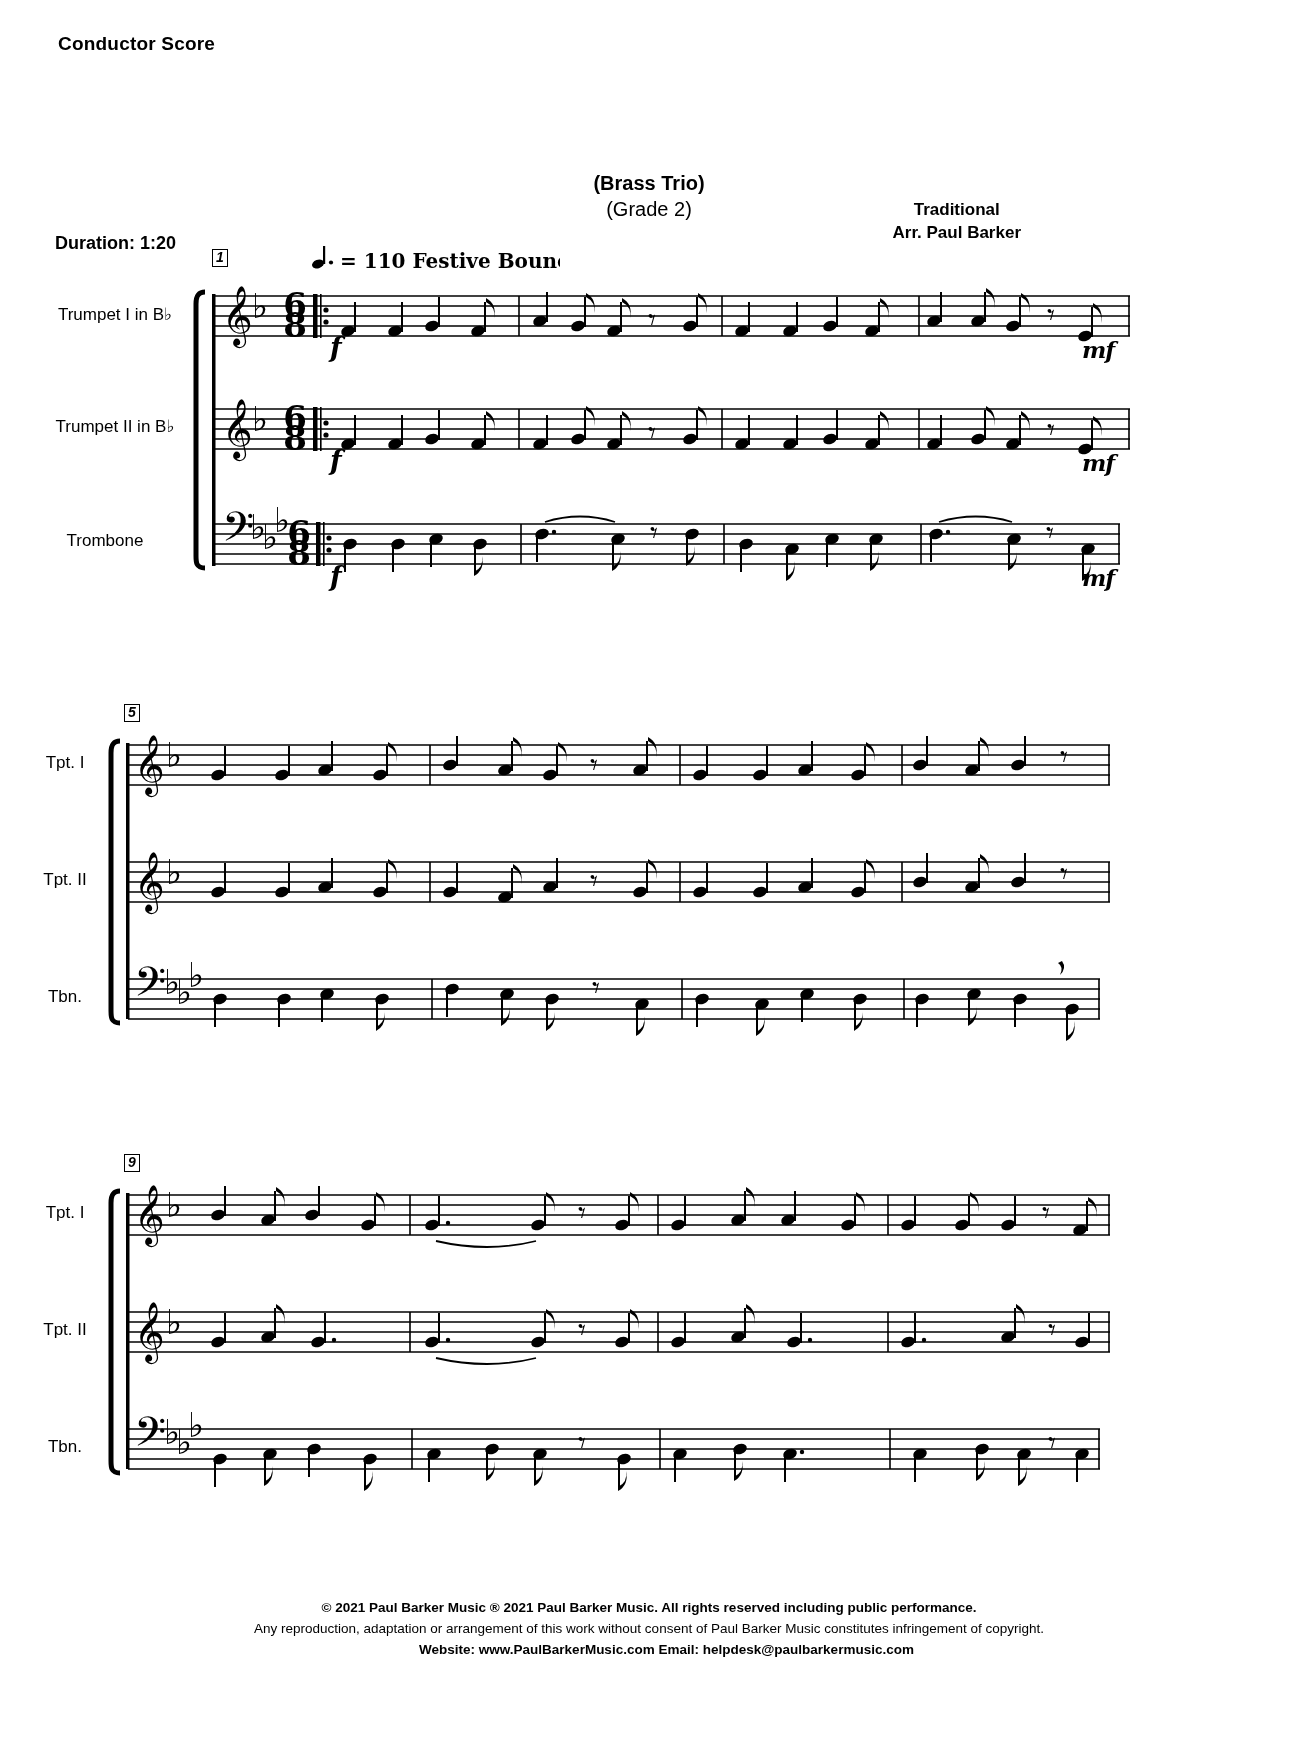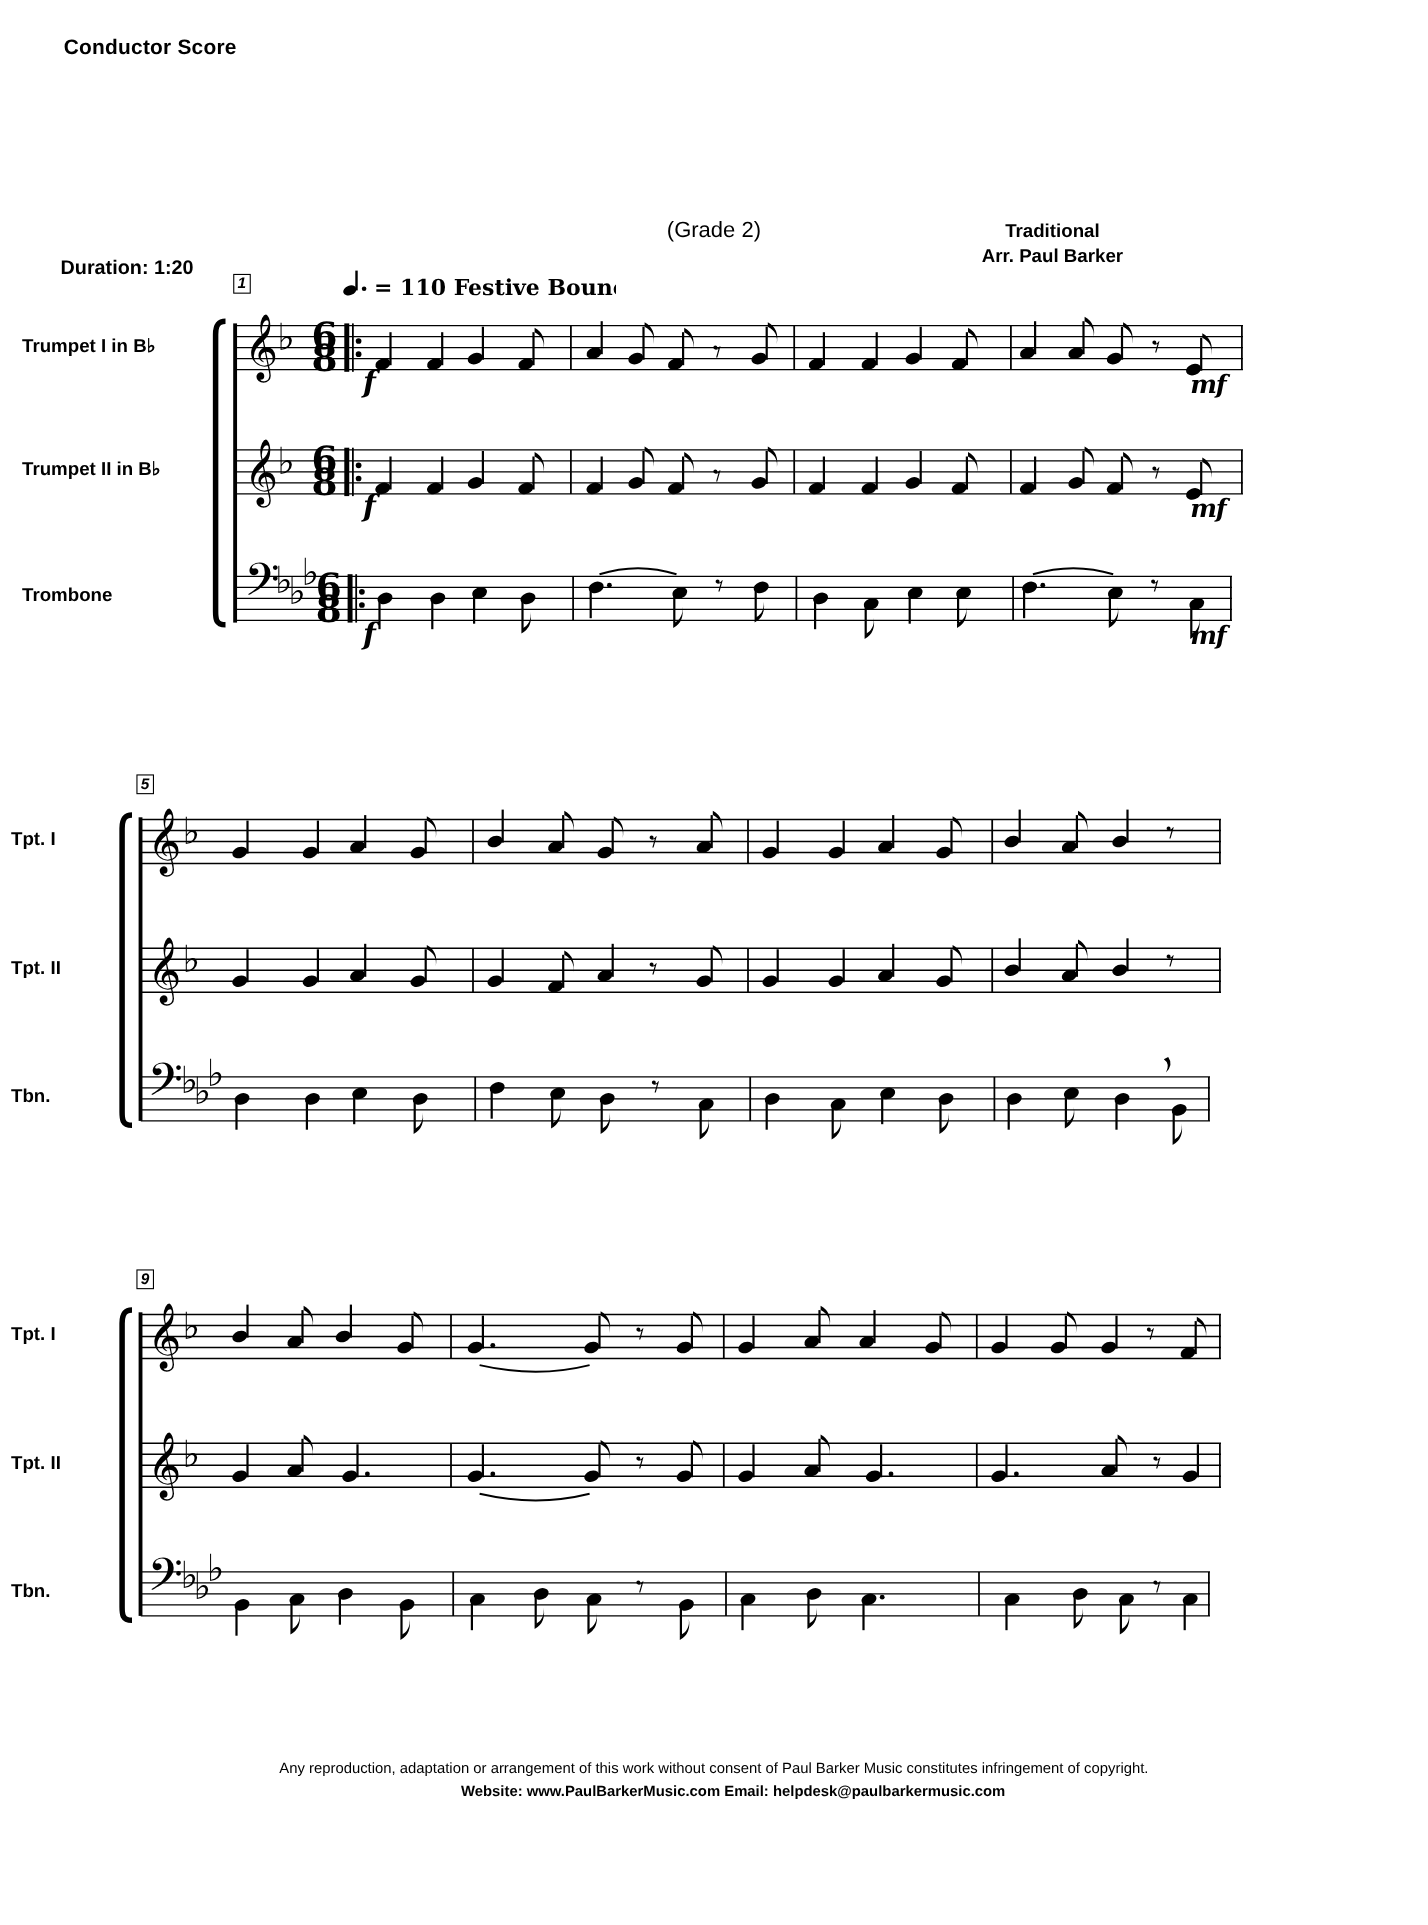--- a/index.html
+++ b/index.html
@@ -91,22 +91,22 @@
   
   .system { position: absolute; }
   .system-1 { left: 0; top: 236px; }
   .system-2 { left: 0; top: 695px; }
   .system-3 { left: 0; top: 1145px; }
 
   .staff-labels { position: absolute; }
   .staff-label {
     position: absolute;
     font-size: 17px;
-    font-weight: bold;
-    text-align: left;
+    font-weight: normal;
+    text-align: center;
     white-space: nowrap;
   }
 
   .tempo {
     position: absolute;
     font-size: 19px;
     font-weight: bold;
     white-space: nowrap;
   }
   .measure-num {
@@ -130,20 +130,21 @@
 
   svg { display: block; }
   svg text { font-family: "DejaVu Serif", serif; }
 </style>
 </head>
 <body>
 
 <div id="page">
 
   <div class="conductor-score">Conductor Score</div>
+  <div class="subtitle-1">(Brass Trio)</div>
   <div class="subtitle-2">(Grade 2)</div>
   <div class="duration">Duration: 1:20</div>
   <div class="credits">
     <div>Traditional</div>
     <div>Arr. Paul Barker</div>
   </div>
 
   <div class="system system-1">
 
     <div class="measure-num" style="left:212px; top:13px;">1</div>
@@ -785,17 +786,18 @@
           <rect x="1018" y="309" width="2" height="28"></rect>
         <path d="M1018 337 q10 -5 8 -16 q3 14 -8 20z"></path>
         <text x="1048" y="308" font-size="30">𝄾</text>
         <ellipse cx="1082" cy="309" rx="7" ry="5" transform="rotate(-20 1082 309)"></ellipse>
           <rect x="1076" y="309" width="2" height="28"></rect>
       </g>
     </svg>
   </div>
 
   <div class="footer">
+    <div class="line1">© 2021 Paul Barker Music ® 2021 Paul Barker Music. All rights reserved including public performance.</div>
     <div class="line2">Any reproduction, adaptation or arrangement of this work without consent of Paul Barker Music constitutes infringement of copyright.</div>
     <div class="line3">Website: www.PaulBarkerMusic.com    Email: helpdesk@paulbarkermusic.com</div>
   </div>
 
 </div>
 
 </body></html>

